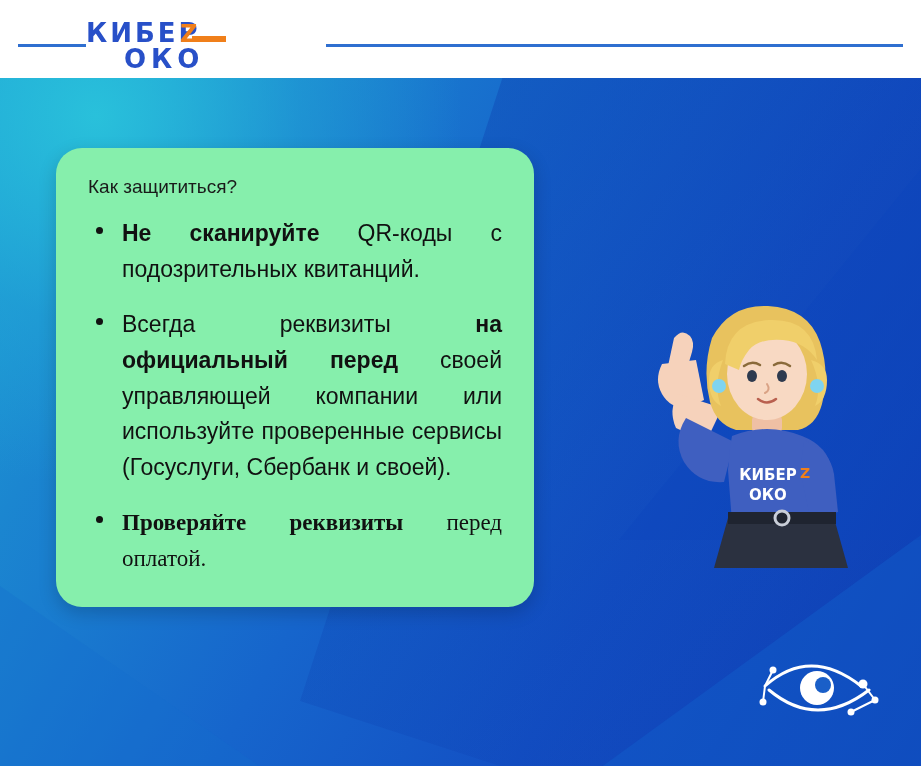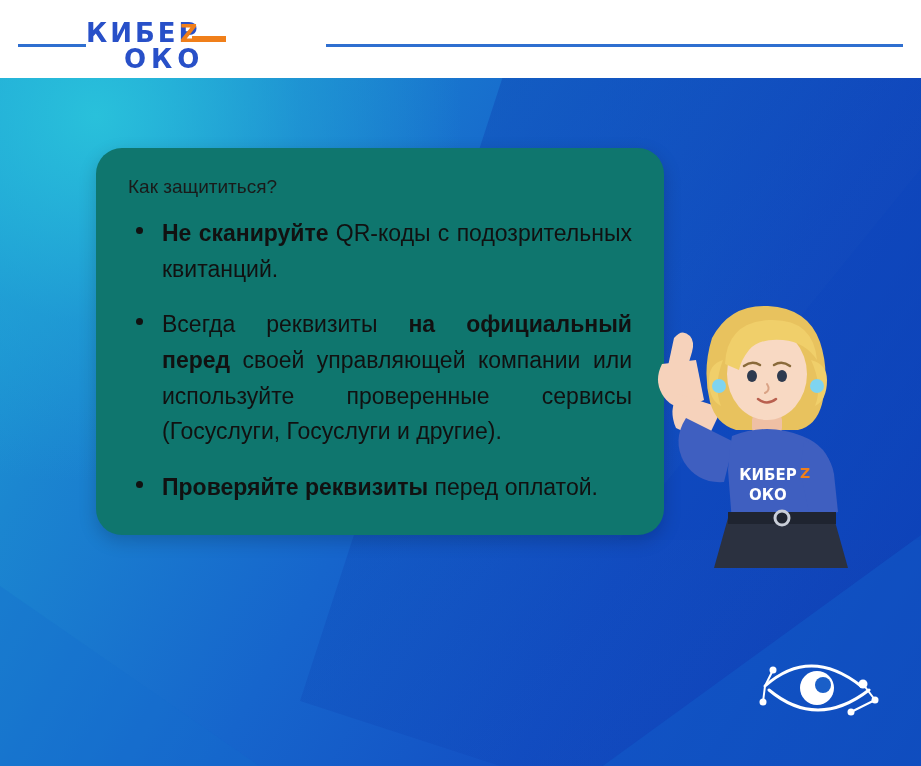--- a/index.html
+++ b/index.html
@@ -130,27 +130,26 @@
     width: 34px;
     height: 6px;
     background: #f07f1a;
     z-index: 4;
   }
   
   .card {
     position: absolute;
     left: 56px;
     top: 148px;
-    width: 568px;
-    background: #0f766e;
+    width: 478px;
+    background: #86efac;
     border-radius: 26px;
     box-shadow: 0 6px 18px rgba(0,0,0,0.18);
     padding: 28px 32px 30px 32px;
     box-sizing: border-box;
-    margin-left: 40px;
   }
   .card-title {
     font-family: "Liberation Sans", sans-serif;
     font-size: 19px;
     color: #1a1a1a;
     margin: 0 0 18px 0;
   }
   ul.bullets {
     list-style: none;
     margin: 0;
@@ -160,20 +159,21 @@
     position: relative;
     padding-left: 34px;
     margin-bottom: 20px;
     font-size: 23px;
     line-height: 1.55;
     color: #111111;
     text-align: justify;
   }
   ul.bullets > li:last-child {
     margin-bottom: 0;
+    font-family: Liberation Serif, serif;
   }
   ul.bullets > li::before {
     content: "";
     position: absolute;
     left: 8px;
     top: 11px;
     width: 7px;
     height: 7px;
     border-radius: 50%;
     background: #111111;
@@ -215,21 +215,21 @@
     <div class="logo-top">КИБЕР</div>
     <div class="logo-bottom">ОКО</div>
   </div>
   <div class="logo-accent">Z</div>
   <div class="logo-dash"></div>
 
   <div class="card">
     <p class="card-title">Как защититься?</p>
     <ul class="bullets" id="advice-list">
         <li><span class="b">Не сканируйте</span><span> QR-коды с подозрительных квитанций.</span></li>
-        <li><span>Всегда реквизиты </span><span class="b">на официальный перед</span><span> своей управляющей компании или используйте проверенные сервисы (Госуслуги, Госуслуги и другие).</span></li>
+        <li><span>Всегда реквизиты </span><span class="b">на официальный перед</span><span> своей управляющей компании или используйте проверенные сервисы (Госуслуги, Сбербанк и своей).</span></li>
         <li><span class="b">Проверяйте реквизиты</span><span> перед оплатой.</span></li>
       </ul>
   </div>
 
   <div class="character">
     <svg viewBox="0 0 270 300" width="270" height="300" xmlns="http://www.w3.org/2000/svg">
 
       <g>
         <path d="M54 70 q8 -10 16 -2 q5 6 2 16 l-6 20 l-18 -6 z" fill="#f6d2bb"></path>
         <path d="M42 96 q-8 16 0 30 q8 14 24 14 l18 -8 l-8 -40 z" fill="#f6d2bb"></path>

